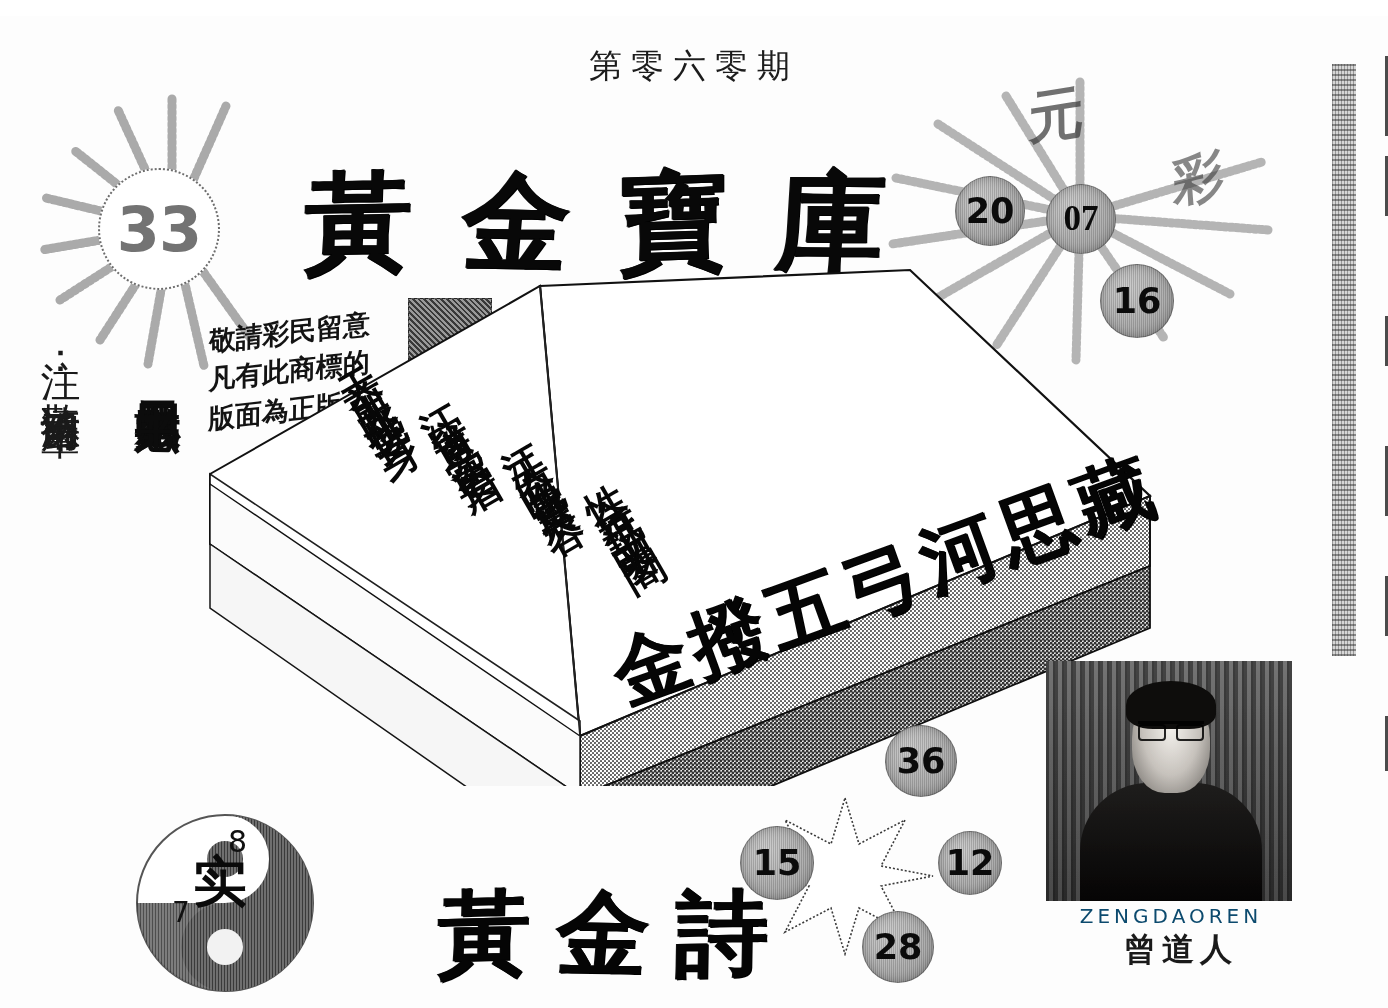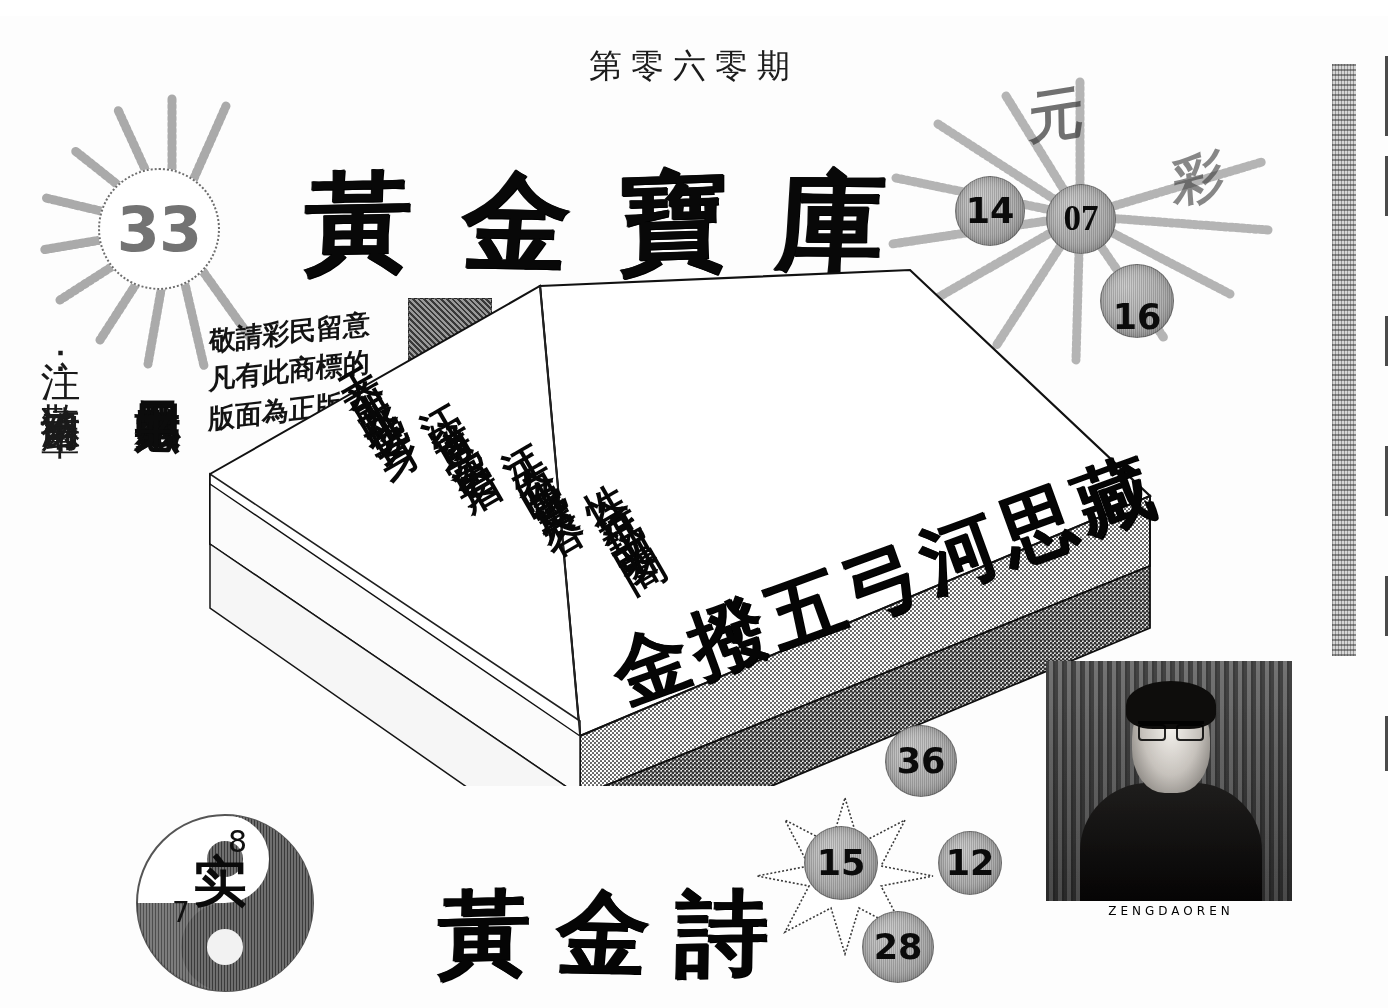--- a/index.html
+++ b/index.html
@@ -64,21 +64,21 @@
     font-size:35px;font-weight:600;color:#0b0b0b;
     font-family:"DejaVu Sans","Liberation Sans",sans-serif;
     background:
       repeating-linear-gradient(90deg, rgba(0,0,0,.20) 0 1px, rgba(0,0,0,.05) 1px 2px),
       radial-gradient(circle at 35% 30%, #d8d8d8 0%, #b9b9b9 60%, #9e9e9e 100%);
     box-shadow:inset 0 0 10px rgba(0,0,0,.22);
     border:1px solid rgba(40,40,40,.45);
   }
   #ball-14{left:955px;top:160px;width:68px;height:68px;}
   #ball-07{left:1046px;top:168px;width:68px;height:68px;font-family:Liberation Serif, serif;}
-  #ball-16{left:1100px;top:248px;width:72px;height:72px;align-items:flex-end;}
+  #ball-16{left:1100px;top:248px;width:72px;height:72px;}
   .cal-faint{
     position:absolute;color:#3a3a3a;opacity:.72;
     font-family:"DejaVu Serif","Liberation Serif",serif;font-weight:700;
   }
   #cal-yuan{left:1028px;top:62px;font-size:56px;transform:rotate(-9deg) skewX(-8deg);}
   #cal-side{left:1172px;top:128px;font-size:52px;transform:rotate(-14deg) skewX(-10deg);opacity:.6;}
 
   
   #note-left{
     left:22px;top:312px;width:62px;
@@ -142,21 +142,21 @@
   #bottom-title span{display:inline-block;}
   #bottom-title span:nth-child(1){transform:rotate(-1.5deg) skewX(-3deg);}
   #bottom-title span:nth-child(2){transform:rotate(1deg) skewX(-4deg);}
   #bottom-title span:nth-child(3){transform:rotate(-1deg) skewX(-2deg);}
 
   
   #yinyang{left:125px;top:795px;width:200px;height:185px;}
 
   
   #ball-36{left:885px;top:709px;width:70px;height:70px;}
-  #ball-15{left:804px;top:810px;width:72px;height:72px;}
+  #ball-15{left:740px;top:810px;width:72px;height:72px;}
   #ball-12{left:938px;top:815px;width:62px;height:62px;}
   #ball-21{left:862px;top:895px;width:70px;height:70px;}
   #starburst{left:755px;top:780px;width:180px;height:160px;}
 
   
   #portrait-frame{
     left:1046px;top:645px;width:246px;height:240px;
     background:
       repeating-linear-gradient(90deg, rgba(0,0,0,.45) 0 3px, rgba(0,0,0,.15) 3px 7px, rgba(0,0,0,.5) 7px 9px),
       linear-gradient(180deg,#8a8a8a,#5e5e5e);
@@ -182,21 +182,21 @@
   }
   #portrait-glasses:before{left:0;}
   #portrait-glasses:after{right:0;}
   #portrait-body{
     position:absolute;left:34px;top:122px;width:182px;height:120px;
     border-radius:68px 68px 0 0;
     background:linear-gradient(180deg,#2b2a29,#151414);
   }
   #portrait-faded-text{
     left:1066px;top:888px;width:210px;text-align:center;
-    font-size:12px;letter-spacing:4px;color:#000000;
+    font-size:20px;letter-spacing:4px;color:#0c4a6e;
     font-family:"DejaVu Sans","Liberation Sans",sans-serif;
   }
   #portrait-caption{
     left:1096px;top:912px;width:170px;text-align:center;
     font-family:"DejaVu Serif","Liberation Serif",serif;
     font-weight:700;font-size:32px;letter-spacing:6px;color:#1a1a1a;
   }
 
   
   #scan-streak{
@@ -259,21 +259,21 @@
         <line x1="200" y1="150" x2="388" y2="164"></line>
         <line x1="200" y1="150" x2="382" y2="96"></line>
       </g>
     </svg>
   </div>
 
   <div class="cal-faint" id="cal-yuan">元</div>
   <div class="cal-faint" id="cal-side">彩</div>
 
   <div class="ball" id="ball-14">
-    <span>14</span>
+    <span>20</span>
   </div>
   <div class="ball" id="ball-07">
     <span>07</span>
   </div>
   <div class="ball" id="ball-16">
     <span>16</span>
   </div>
 
   <div class="abs vtext" id="note-left">注：敬请认准公司用章</div>
   <div class="abs vtext" id="tail-note">尾數六四二必中</div>
@@ -367,20 +367,21 @@
     <span>28</span>
   </div>
 
   <div class="abs" id="portrait-frame">
     <div id="portrait-body"></div>
     <div id="portrait-head"></div>
     <div id="portrait-hair"></div>
     <div id="portrait-glasses"></div>
   </div>
   <div class="abs" id="portrait-faded-text">ZENGDAOREN</div>
+  <div class="abs" id="portrait-caption">曾道人</div>
 
   <div class="abs noise" id="scan-streak"></div>
   <div class="edge-tick" style="top:40px;height:80px;"></div>
   <div class="edge-tick" style="top:140px;height:60px;"></div>
   <div class="edge-tick" style="top:300px;height:50px;"></div>
   <div class="edge-tick" style="top:430px;height:70px;"></div>
   <div class="edge-tick" style="top:560px;height:60px;"></div>
   <div class="edge-tick" style="top:700px;height:55px;"></div>
 
 </div>

